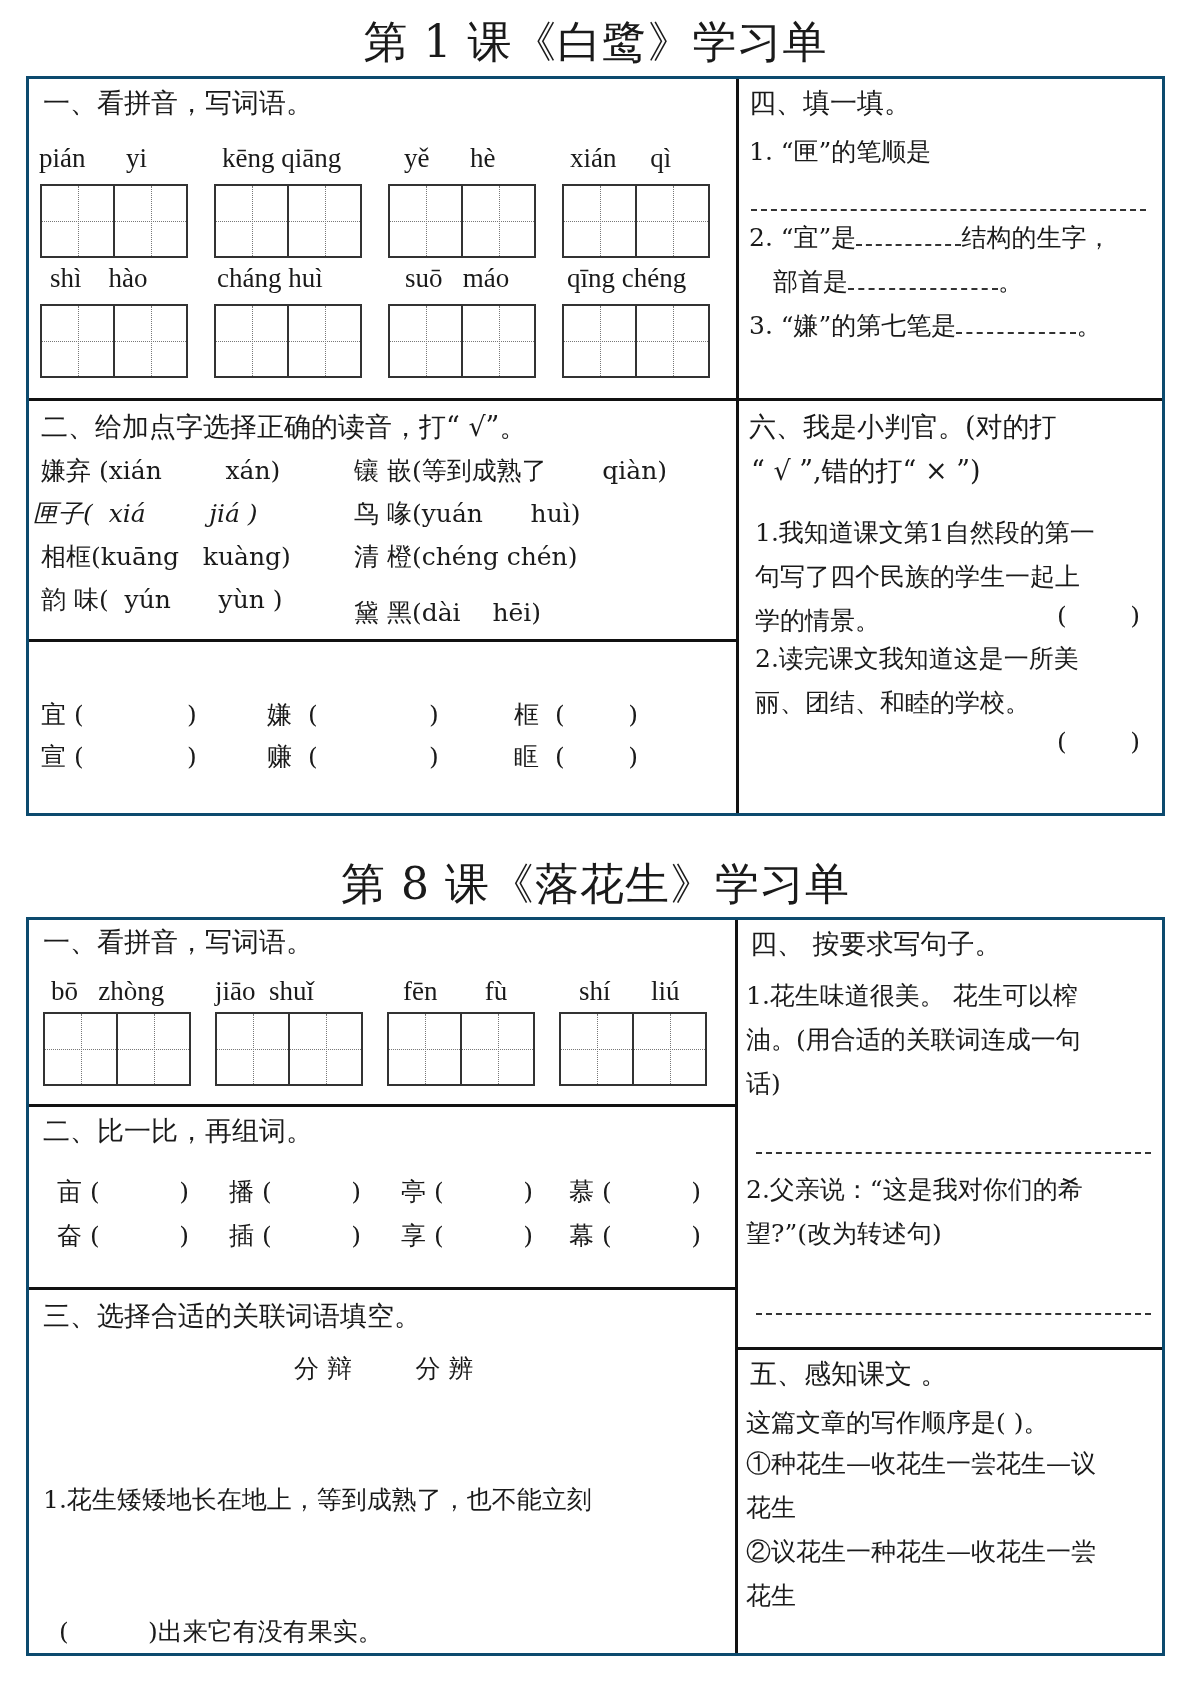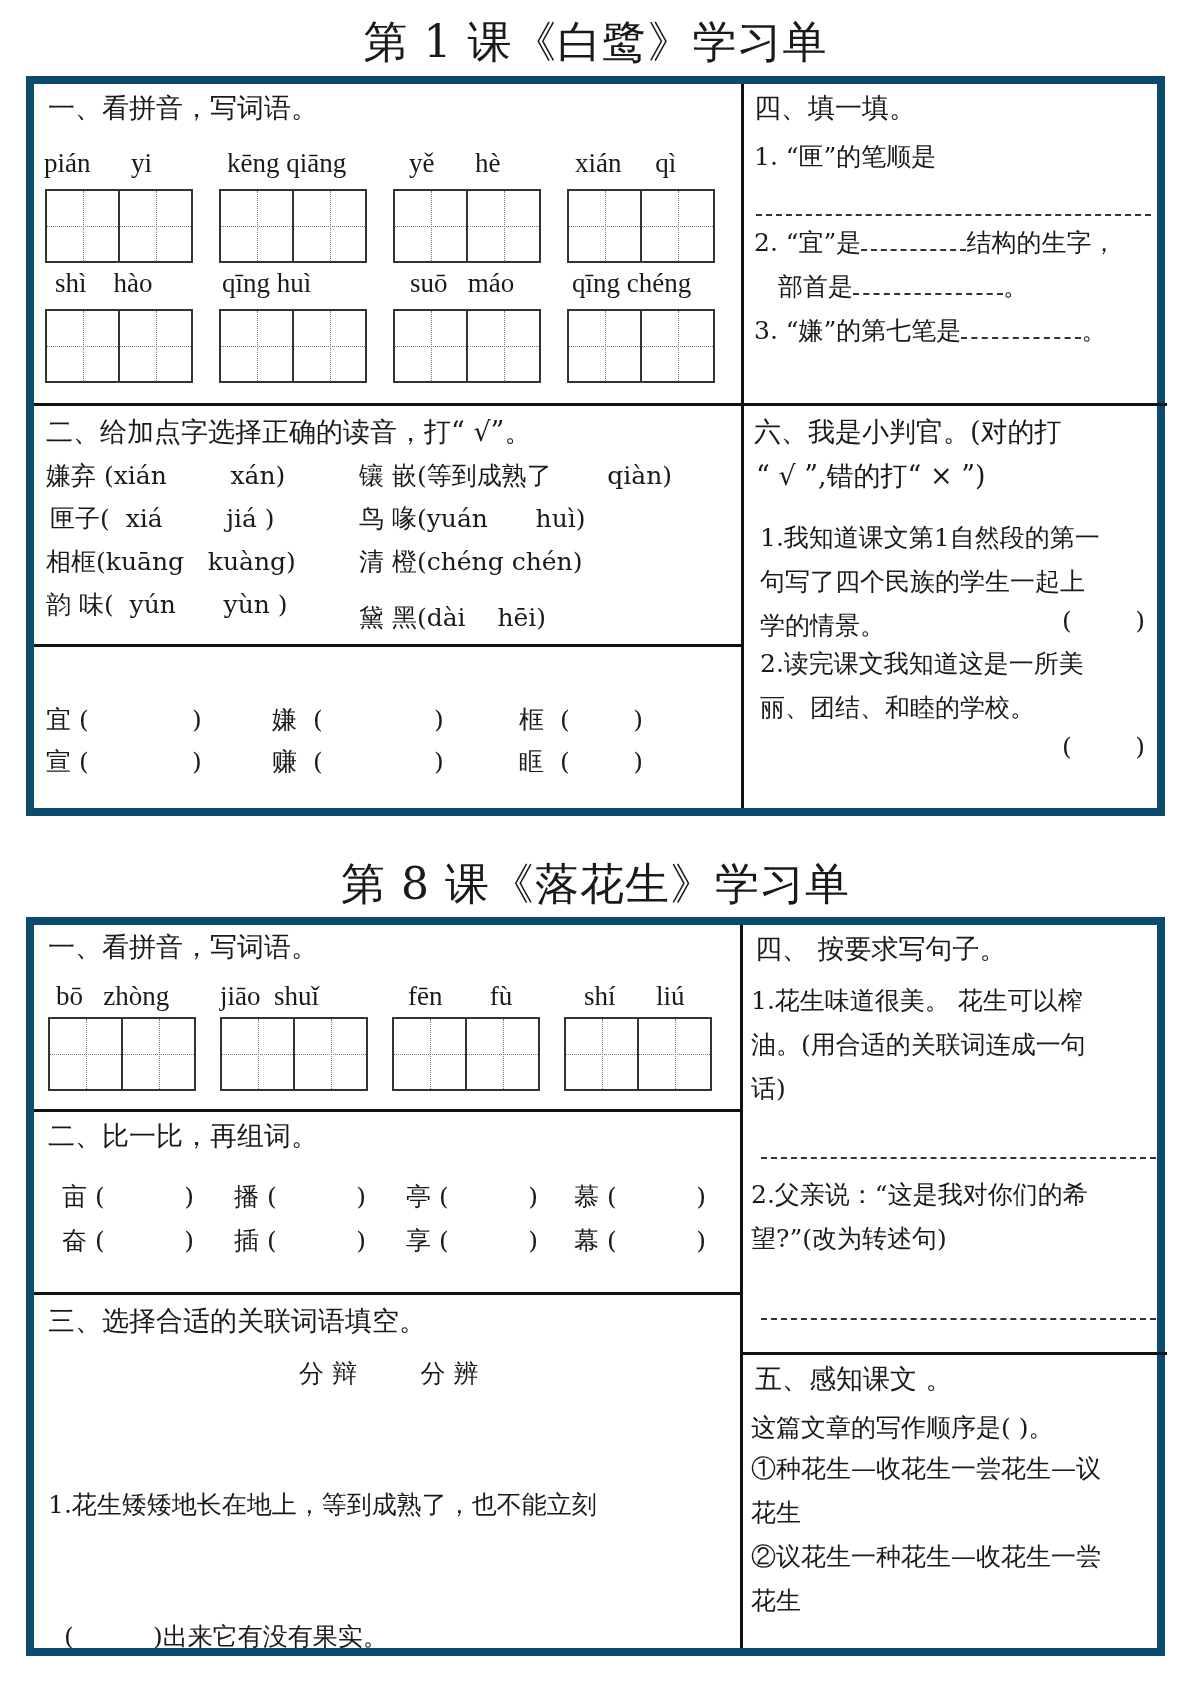--- a/index.html
+++ b/index.html
@@ -1,19 +1,19 @@
 <!DOCTYPE html>
 <html><head>
 <meta charset="utf-8">
 <style>
   * { box-sizing: border-box; margin: 0; padding: 0; }
   html, body { width: 1191px; height: 1684px; background: #ffffff; }
   body { position: relative; font-family: "DejaVu Serif", "Liberation Serif", serif; color: #1a1a1a; overflow: hidden; }
   .title { position: absolute; left: 0; width: 1191px; text-align: center; font-size: 44px; font-weight: normal; letter-spacing: 1px; line-height: 1; }
-  .sheet { position: absolute; left: 26px; width: 1139px; border: 8px solid #0c4a6e; }
+  .sheet { position: absolute; left: 26px; width: 1139px; border: 3px solid #0c4a6e; }
   .cell { position: absolute; }
   .vline { position: absolute; top: 0; bottom: 0; width: 3px; background: #111; }
   .hline { position: absolute; height: 3px; background: #111; }
   .hdr { position: absolute; font-size: 27px; white-space: nowrap; line-height: 1.2; }
   .txt { position: absolute; font-size: 25px; white-space: nowrap; line-height: 1.2; }
   .py { position: absolute; font-family: "Liberation Serif", "DejaVu Serif", serif; font-size: 27px; white-space: nowrap; line-height: 1; }
   .tian { position: absolute; width: 148px; height: 74px; border: 2px solid #333; display: flex; }
   .tian .sq { position: relative; flex: 1; height: 100%; }
   .tian .sq + .sq { border-left: 2px solid #333; }
   .tian .sq::before { content: ""; position: absolute; left: 50%; top: 0; bottom: 0; border-left: 1px dotted #777; }
@@ -52,21 +52,21 @@
     <div class="tian" style="left:359px; top:105px;">
         <div class="sq"></div>
         <div class="sq"></div>
       </div>
     <div class="tian" style="left:533px; top:105px;">
         <div class="sq"></div>
         <div class="sq"></div>
       </div>
 
     <div class="py" style="left:21px; top:186px; white-space:pre;">shì    hào</div>
-    <div class="py" style="left:188px; top:186px; white-space:pre;">qīng huì</div>
+    <div class="py" style="left:188px; top:186px; white-space:pre;">cháng huì</div>
     <div class="py" style="left:376px; top:186px; white-space:pre;">suō   máo</div>
     <div class="py" style="left:538px; top:186px; white-space:pre;">qīng chéng</div>
 
     <div class="tian" style="left:11px; top:225px;">
         <div class="sq"></div>
         <div class="sq"></div>
       </div>
     <div class="tian" style="left:185px; top:225px;">
         <div class="sq"></div>
         <div class="sq"></div>
@@ -78,21 +78,21 @@
     <div class="tian" style="left:533px; top:225px;">
         <div class="sq"></div>
         <div class="sq"></div>
       </div>
   </div>
 
   <div class="cell" style="left:0; top:322px; width:688px; height:238px;">
     <div class="hdr" style="left:12px; top:10px;">二、给加点字选择正确的读音，打“ √”。</div>
     <div class="txt" style="left:12px; top:55px; white-space:pre;">嫌弃 (xián        xán)</div>
     <div class="txt" style="left:325px; top:55px; white-space:pre;">镶 嵌(等到成熟了       qiàn)</div>
-    <div class="txt" style="left:16px; top:98px; white-space:pre;">匣子(  xiá        jiá )</div>
+    <div class="txt" style="left:4px; top:98px; white-space:pre;font-style:italic;">匣子(  xiá        jiá )</div>
     <div class="txt" style="left:325px; top:98px; white-space:pre;">鸟 喙(yuán      huì)</div>
     <div class="txt" style="left:12px; top:141px; white-space:pre;">相框(kuāng   kuàng)</div>
     <div class="txt" style="left:325px; top:141px; white-space:pre;">清 橙(chéng chén)</div>
     <div class="txt" style="left:12px; top:184px; white-space:pre;">韵 味(  yún      yùn )</div>
     <div class="txt" style="left:325px; top:184px; white-space:pre;margin-top:13px;">黛 黑(dài    hēi)</div>
   </div>
 
   <div class="cell" style="left:0; top:563px; width:707px; height:174px;">
     <div class="txt" style="left:12px; top:58px; white-space:pre;">宜 (             )</div>
     <div class="txt" style="left:238px; top:58px; white-space:pre;">嫌  (              )</div>

